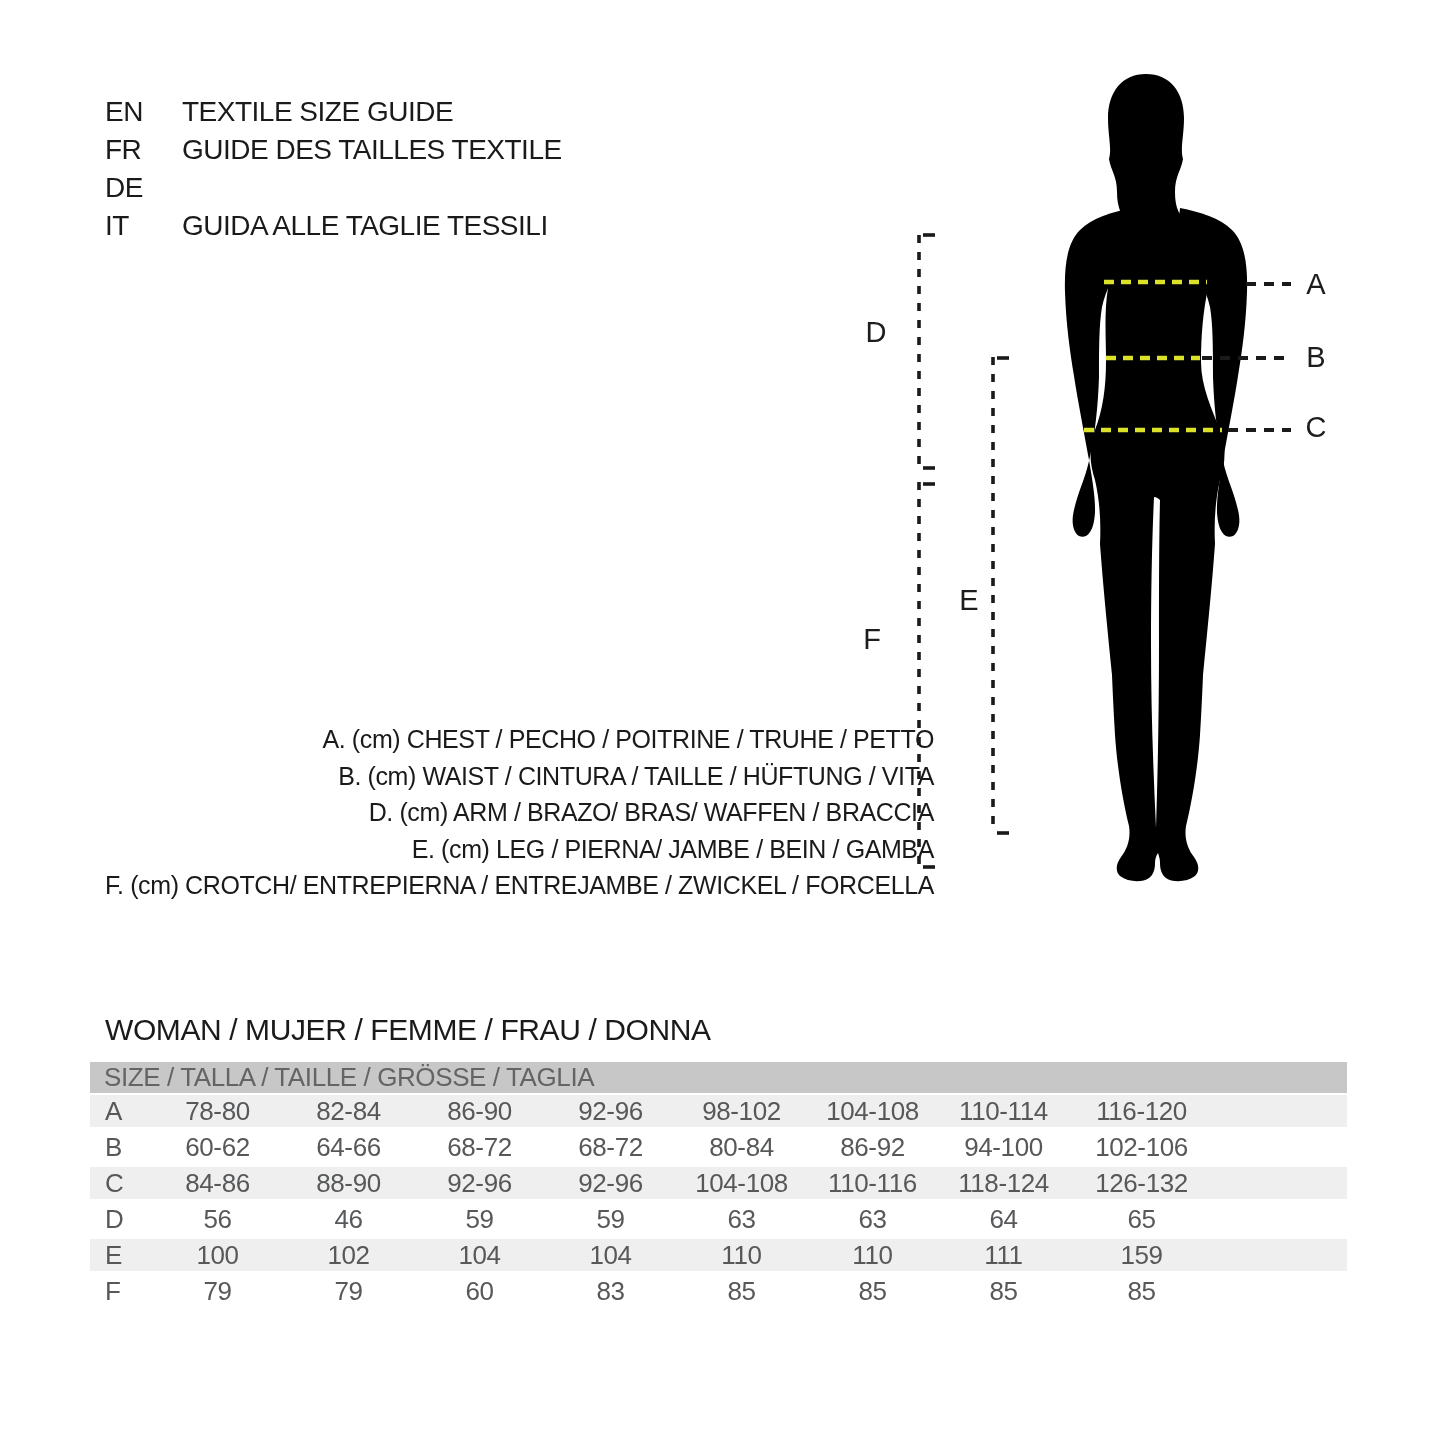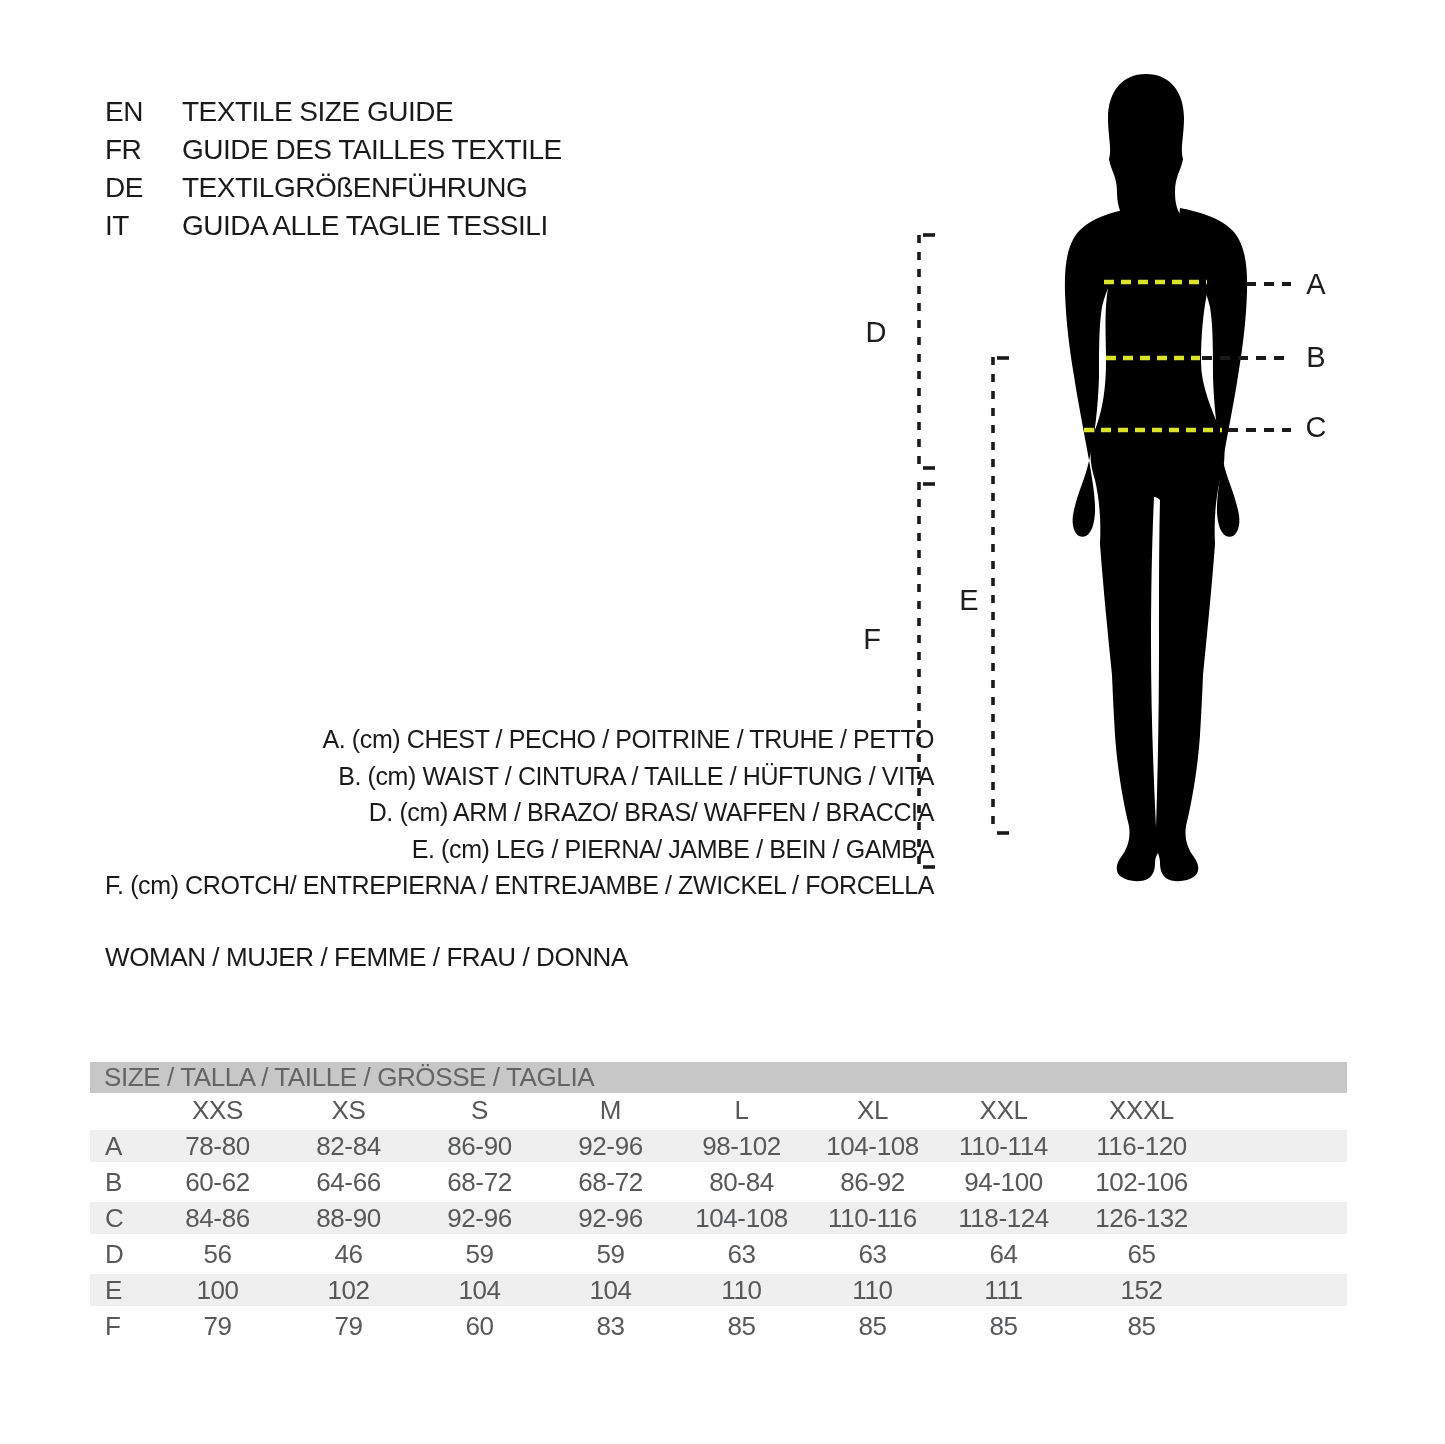--- a/index.html
+++ b/index.html
@@ -7,21 +7,21 @@
   .canvas{position:relative;width:1427px;height:1444px;background:#fff;overflow:hidden;
           font-family:"Liberation Sans","DejaVu Sans",sans-serif;color:var(--text,#1a1a1a);}
   
   .lang-block{position:absolute;left:105px;top:93px;}
   .lang-row{display:flex;line-height:38px;font-size:28px;letter-spacing:-0.5px;color:var(--text,#1a1a1a);}
   .lang-code{width:77px;flex:0 0 77px;}
   
   .measure-block{position:absolute;left:105px;top:721px;text-align:right;}
   .measure-line{line-height:36.6px;font-size:25px;letter-spacing:-0.4px;color:var(--text,#1a1a1a);}
   
-  .subtitle{position:absolute;left:105px;top:942px;font-size:26px;letter-spacing:-0.4px;color:var(--text,#1a1a1a);}
+  .subtitle{position:absolute;left:105px;top:1013px;font-size:30px;letter-spacing:-0.4px;color:var(--text,#1a1a1a);}
   
   .size-table{position:absolute;left:90px;top:1062px;width:1257px;font-size:26px;letter-spacing:-0.4px;color:var(--table-text,#57585a);}
   .tbl-header{height:31px;background:var(--table-header-bg,#c7c7c7);color:var(--header-text,#636466);
               display:flex;align-items:center;padding-left:14px;box-sizing:border-box;font-size:26px;}
   .tbl-row{display:grid;grid-template-columns:62px repeat(7,131px) 145px 1fr;height:36px;align-items:center;box-sizing:border-box;}
   .tbl-row.alt{background:var(--row-alt-bg,#efefef);border-top:2px solid #fff;border-bottom:2px solid #fff;}
   .tbl-row.sizes{height:35px;}
   .cell{text-align:center;}
   .cell.lbl{text-align:left;padding-left:15px;}
   
@@ -43,21 +43,20 @@
     <div class="lang-row">
       <span class="lang-code">EN</span>
       <span class="lang-title">TEXTILE SIZE GUIDE</span>
     </div>
     <div class="lang-row">
       <span class="lang-code">FR</span>
       <span class="lang-title">GUIDE DES TAILLES TEXTILE</span>
     </div>
     <div class="lang-row">
       <span class="lang-code">DE</span>
-      <span class="lang-title">TEXTILGRÖßENFÜHRUNG</span>
     </div>
     <div class="lang-row">
       <span class="lang-code">IT</span>
       <span class="lang-title">GUIDA ALLE TAGLIE TESSILI</span>
     </div>
   </div>
 
   <svg class="figure-svg" viewBox="0 0 500 830" xmlns="http://www.w3.org/2000/svg">
 
     <path class="silhouette" d="
@@ -171,32 +170,20 @@
     <div class="measure-line">D. (cm) ARM / BRAZO/ BRAS/ WAFFEN / BRACCIA</div>
     <div class="measure-line">E. (cm) LEG / PIERNA/ JAMBE / BEIN / GAMBA</div>
     <div class="measure-line">F. (cm) CROTCH/ ENTREPIERNA / ENTREJAMBE / ZWICKEL / FORCELLA</div>
   </div>
 
   <div class="subtitle">WOMAN / MUJER / FEMME / FRAU / DONNA</div>
 
   <div class="size-table">
     <div class="tbl-header">SIZE / TALLA / TAILLE / GRÖSSE / TAGLIA</div>
 
-    <div class="tbl-row sizes">
-      <div class="cell lbl"></div>
-      <div class="cell">XXS</div>
-      <div class="cell">XS</div>
-      <div class="cell">S</div>
-      <div class="cell">M</div>
-      <div class="cell">L</div>
-      <div class="cell">XL</div>
-      <div class="cell">XXL</div>
-      <div class="cell">XXXL</div>
-      <div class="cell"></div>
-    </div>
 
     <div class="tbl-row alt">
       <div class="cell lbl">A</div>
       <div class="cell">78-80</div>
       <div class="cell">82-84</div>
       <div class="cell">86-90</div>
       <div class="cell">92-96</div>
       <div class="cell">98-102</div>
       <div class="cell">104-108</div>
       <div class="cell">110-114</div>
@@ -245,21 +232,21 @@
 
     <div class="tbl-row alt">
       <div class="cell lbl">E</div>
       <div class="cell">100</div>
       <div class="cell">102</div>
       <div class="cell">104</div>
       <div class="cell">104</div>
       <div class="cell">110</div>
       <div class="cell">110</div>
       <div class="cell">111</div>
-      <div class="cell">152</div>
+      <div class="cell">159</div>
       <div class="cell"></div>
     </div>
 
     <div class="tbl-row">
       <div class="cell lbl">F</div>
       <div class="cell">79</div>
       <div class="cell">79</div>
       <div class="cell">60</div>
       <div class="cell">83</div>
       <div class="cell">85</div>

